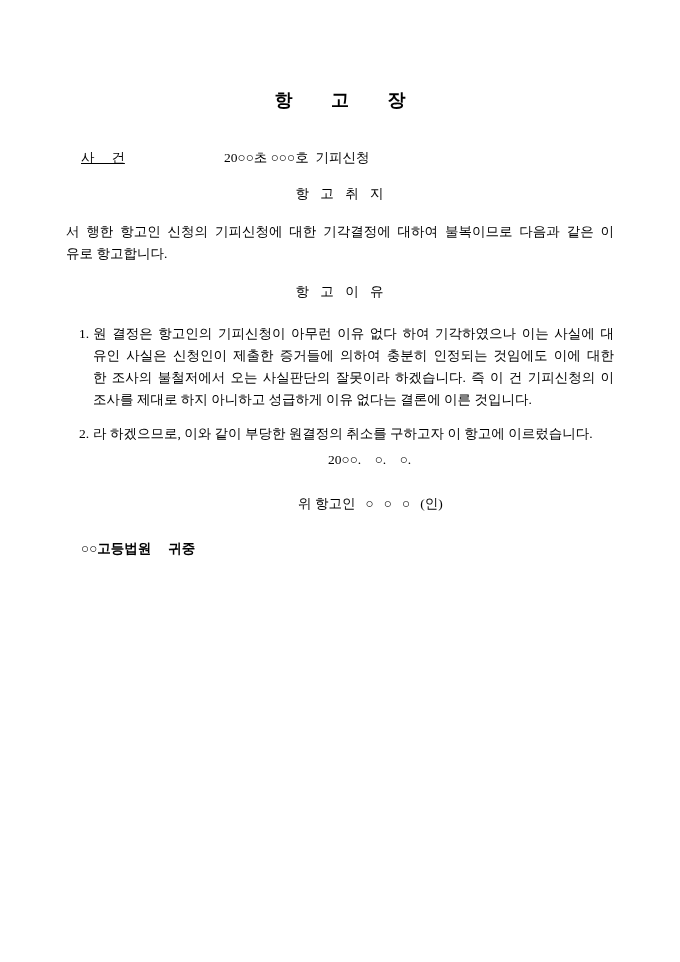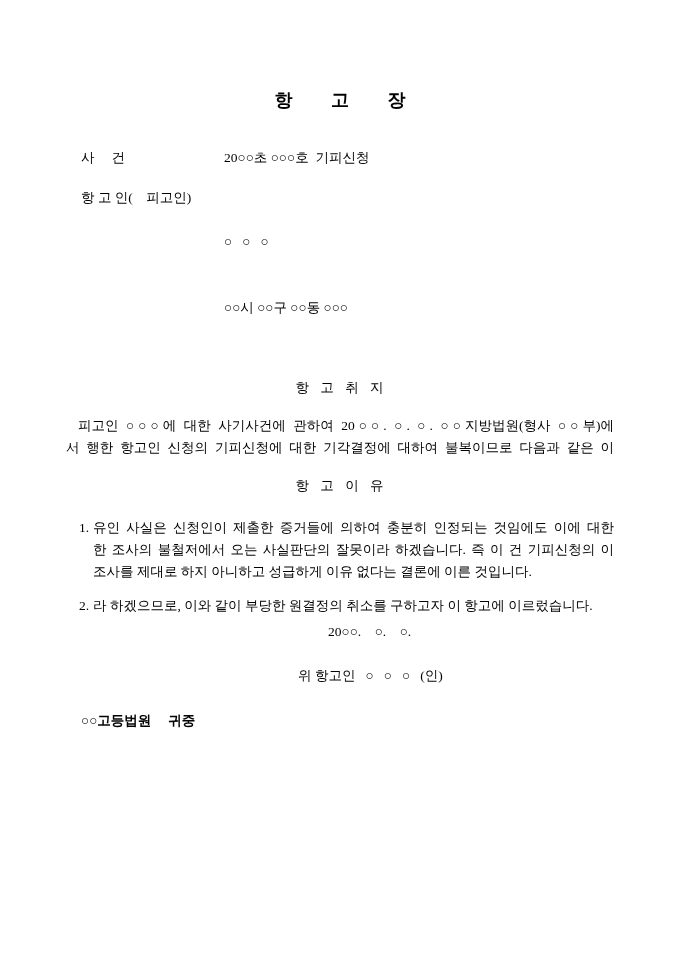--- a/index.html
+++ b/index.html
@@ -35,20 +35,21 @@
     display: flex;
     margin-left: 15px;
     margin-top: 0;
   }
   .field-row.case-row { margin-top: 35px; }
   .field-row.appellant-row { margin-top: 18px; }
   .field-label {
     width: 143px;
     flex-shrink: 0;
     white-space: pre;
+    text-decoration: underline;
   }
   .field-value { white-space: pre; }
   .sec-head {
     text-align: center;
     font-weight: normal;
     word-spacing: 6px;
     letter-spacing: 1px;
   }
   .sec-head.purpose-head { margin-top: 14px; }
   .sec-head.reasons-head { margin-top: 16px; }
@@ -93,39 +94,33 @@
 <div class="page">
   <div class="content">
 
     <div class="doc-title">항 고 장</div>
 
     <div class="field-row case-row">
       <span class="field-label">사     건</span>
       <span class="field-value">20○○초 ○○○호  기피신청</span>
     </div>
 
-    <div class="field-row appellant-row">
-      <span class="field-label">항 고 인(    피고인)</span>
-      <span class="field-value">
-        <div>○   ○   ○</div>
-        <div>○○시 ○○구 ○○동 ○○○</div>
-      </span>
-    </div>
 
     <div class="sec-head purpose-head">항 고 취 지</div>
 
     <div class="para">
-      <div class="jline indent1">피고인 ○○○에 대한 사기사건에 관하여 20○○. ○. ○. ○○지방법원(형사 ○○부)에</div>
       <div class="jline">서 행한 항고인 신청의 기피신청에 대한 기각결정에 대하여 불복이므로 다음과 같은 이</div>
+      <div class="lline">유로 항고합니다.</div>
     </div>
 
     <div class="sec-head reasons-head">항 고 이 유</div>
 
     <div class="reason-item item-1">
       <span class="item-num">1.</span>
+      <div class="jline">원 결정은 항고인의 기피신청이 아무런 이유 없다 하여 기각하였으나 이는 사실에 대</div>
       <div class="jline">유인 사실은 신청인이 제출한 증거들에 의하여 충분히 인정되는 것임에도 이에 대한</div>
       <div class="jline">한 조사의 불철저에서 오는 사실판단의 잘못이라 하겠습니다. 즉 이 건 기피신청의 이</div>
       <div class="lline">조사를 제대로 하지 아니하고 성급하게 이유 없다는 결론에 이른 것입니다.</div>
     </div>
 
     <div class="reason-item item-2">
       <span class="item-num">2.</span>
       <div class="lline">라 하겠으므로, 이와 같이 부당한 원결정의 취소를 구하고자 이 항고에 이르렀습니다.</div>
     </div>
 

